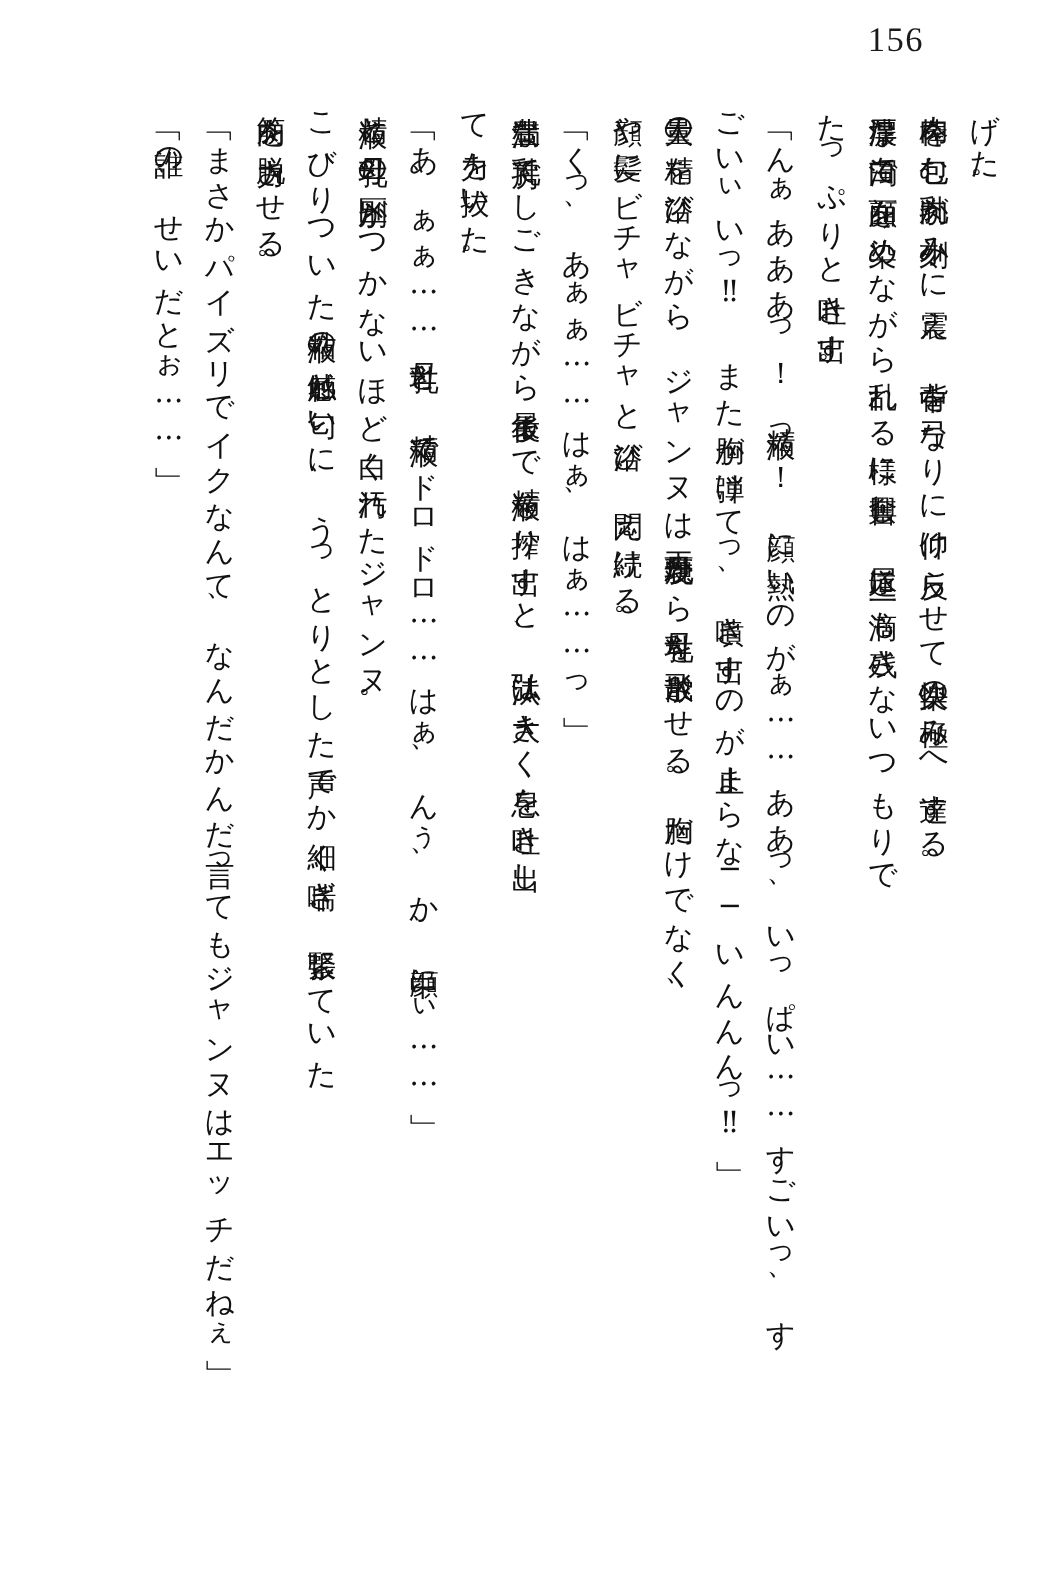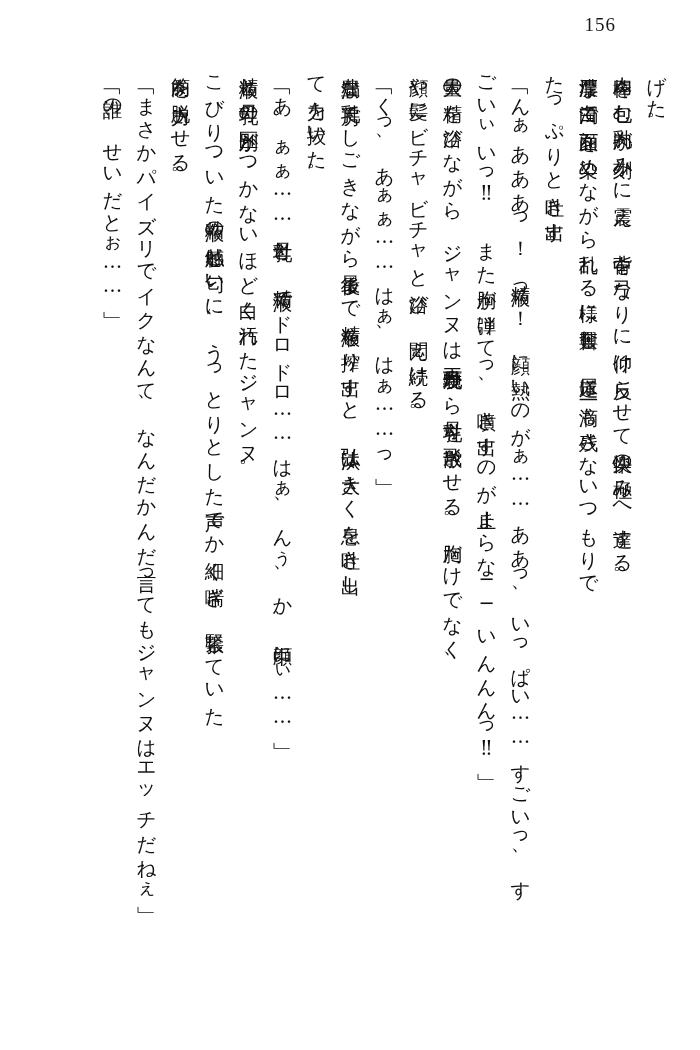--- a/index.html
+++ b/index.html
@@ -19,21 +19,21 @@
     width: 700px;
     height: 1050px;
     background: #ffffff;
     box-sizing: border-box;
   }
   .page-number {
     position: absolute;
     top: 14px;
     right: 84px;
     font-family: "Liberation Serif", serif;
-    font-size: 19px;
+    font-size: 23px;
     letter-spacing: 1px;
     color: #1a1a1a;
   }
   .text-block {
     position: absolute;
     top: 62px;
     left: 34px;
     right: 34px;
     bottom: 40px;
     display: flex;

